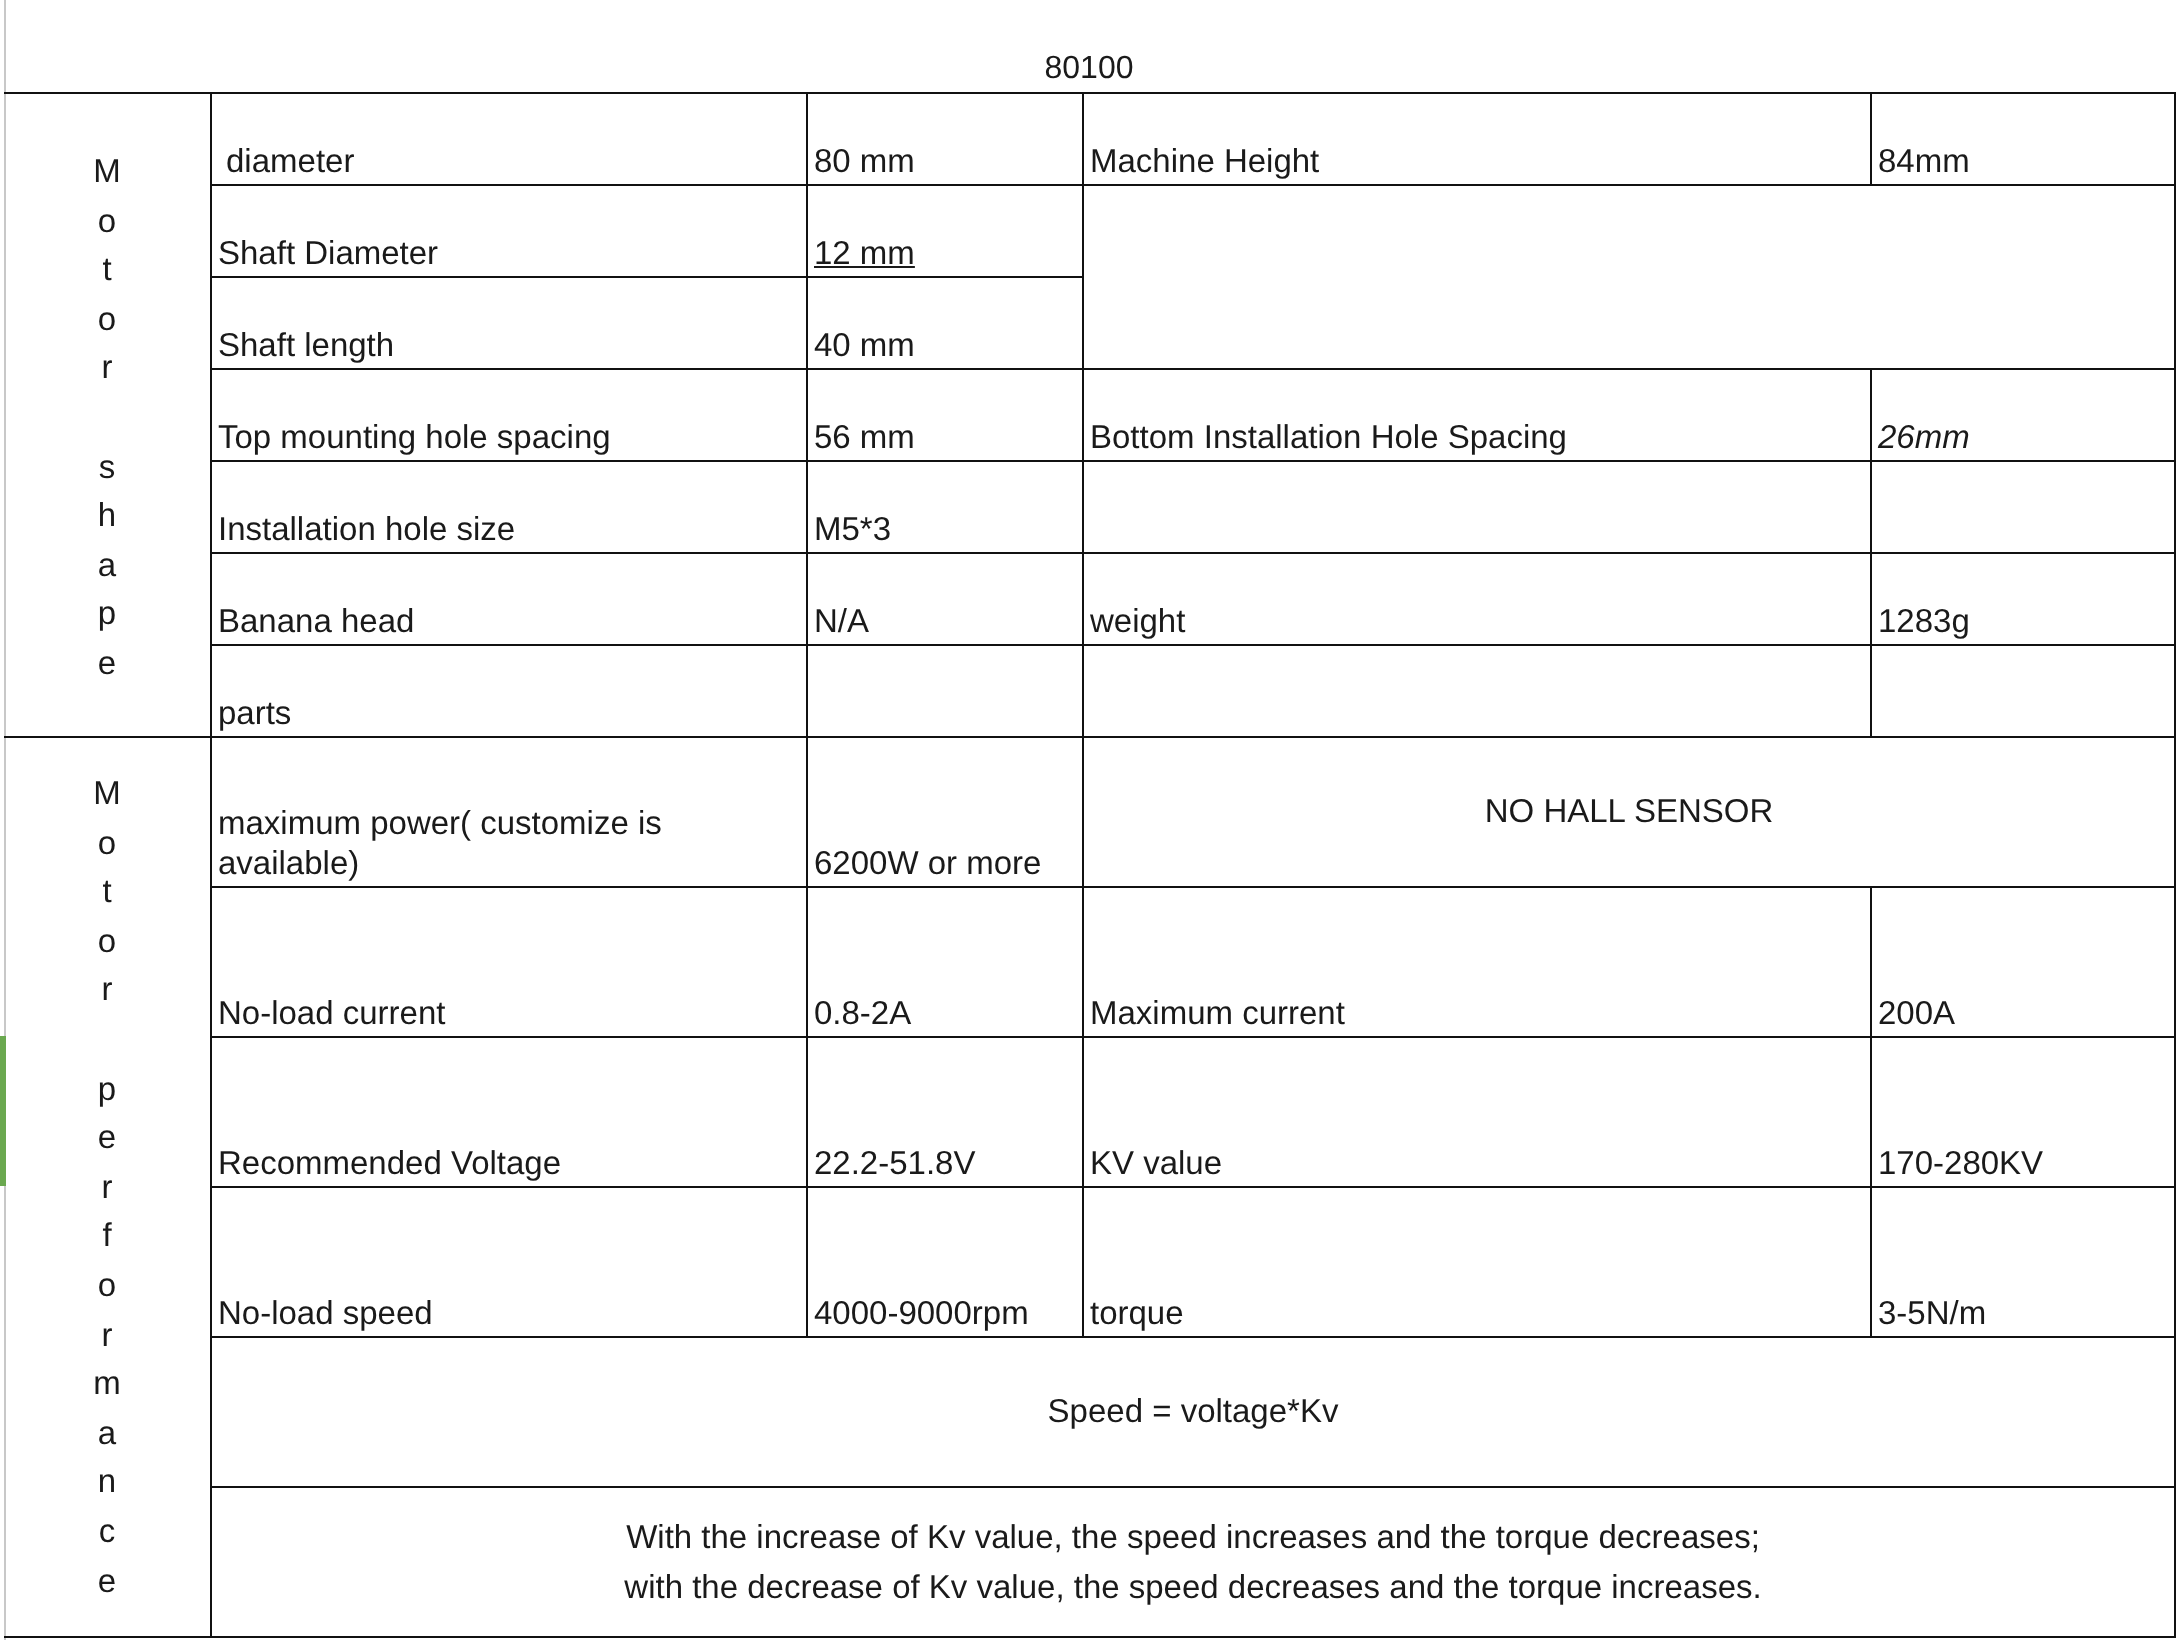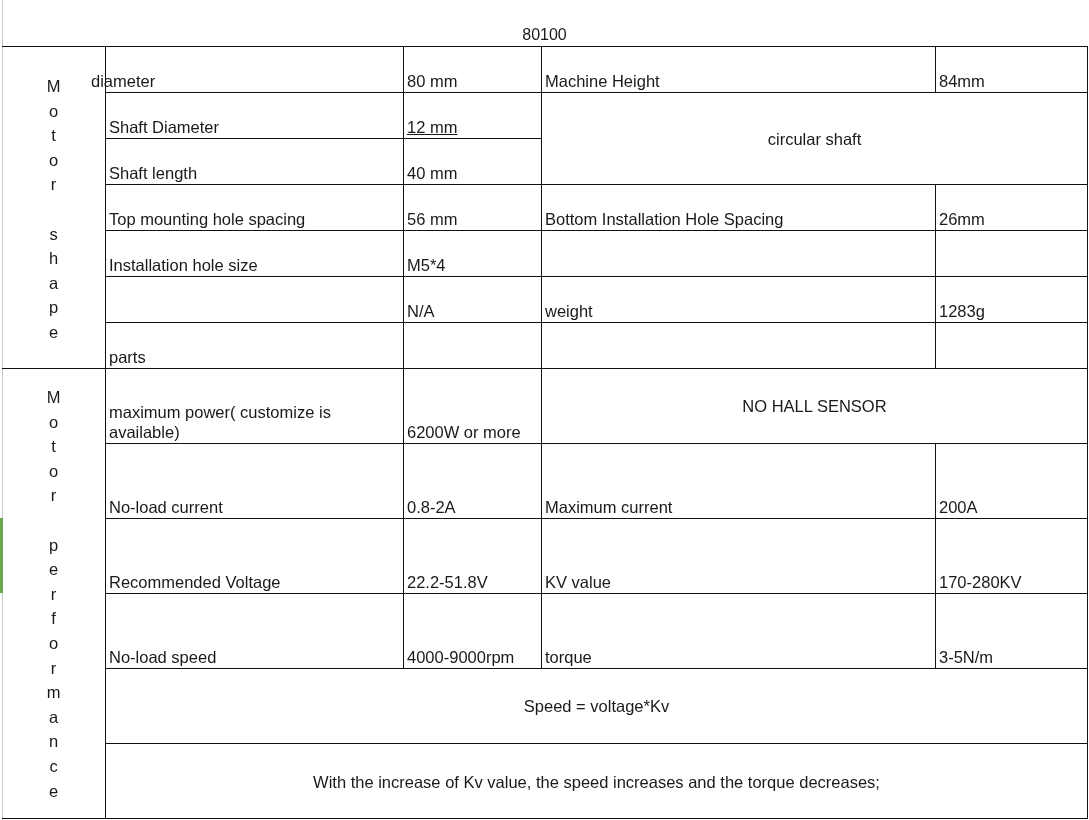--- a/index.html
+++ b/index.html
@@ -75,42 +75,42 @@
     <span>f</span>
     <span>o</span>
     <span>r</span>
     <span>m</span>
     <span>a</span>
     <span>n</span>
     <span>c</span>
     <span>e</span>
   </div>
 
-  <div class="cell bl" style="left:88px;top:47px;width:297px;height:45px;"> diameter</div>
+  <div class="cell bl" style="left:110px;top:47px;width:297px;height:45px;"> diameter</div>
   <div class="cell bl" style="left:404px;top:47px;width:137px;height:45px;">80 mm</div>
   <div class="cell bl" style="left:542px;top:47px;width:393px;height:45px;">Machine Height</div>
   <div class="cell bl" style="left:936px;top:47px;width:151px;height:45px;">84mm</div>
 
   <div class="cell bl" style="left:106px;top:93px;width:297px;height:45px;">Shaft Diameter</div>
   <div class="cell bl" style="left:404px;top:93px;width:137px;height:45px;text-decoration:underline;">12 mm</div>
-  <div class="cell ctr" style="left:542px;top:93px;width:545px;height:91px;">circular shaft</div>
 
   <div class="cell bl" style="left:106px;top:139px;width:297px;height:45px;">Shaft length</div>
   <div class="cell bl" style="left:404px;top:139px;width:137px;height:45px;text-align:center;">40 mm</div>
 
   <div class="cell bl" style="left:106px;top:185px;width:297px;height:45px;">Top mounting hole spacing</div>
   <div class="cell bl" style="left:404px;top:185px;width:137px;height:45px;">56 mm</div>
   <div class="cell bl" style="left:542px;top:185px;width:393px;height:45px;">Bottom Installation Hole Spacing</div>
-  <div class="cell bl" style="left:936px;top:185px;width:151px;height:45px;">26mm</div>
+  <div class="cell bl" style="left:936px;top:185px;width:151px;height:45px;font-style:italic;">26mm</div>
 
   <div class="cell bl" style="left:106px;top:231px;width:297px;height:45px;">Installation hole size</div>
-  <div class="cell bl" style="left:404px;top:231px;width:137px;height:45px;">M5*4</div>
+  <div class="cell bl" style="left:404px;top:231px;width:137px;height:45px;">M5*3</div>
   <div class="cell bl" style="left:542px;top:231px;width:393px;height:45px;"></div>
   <div class="cell bl" style="left:936px;top:231px;width:151px;height:45px;"></div>
 
+  <div class="cell bl" style="left:106px;top:277px;width:297px;height:45px;">Banana head</div>
   <div class="cell bl" style="left:404px;top:277px;width:137px;height:45px;text-align:right;">N/A</div>
   <div class="cell bl" style="left:542px;top:277px;width:393px;height:45px;">weight</div>
   <div class="cell bl" style="left:936px;top:277px;width:151px;height:45px;">1283g</div>
 
   <div class="cell bl" style="left:106px;top:323px;width:297px;height:45px;">parts</div>
   <div class="cell bl" style="left:404px;top:323px;width:137px;height:45px;"></div>
   <div class="cell bl" style="left:542px;top:323px;width:393px;height:45px;"></div>
   <div class="cell bl" style="left:936px;top:323px;width:151px;height:45px;"></div>
 
   <div class="cell bl wrap" style="left:106px;top:369px;width:270px;height:74px;">maximum power( customize is available)</div>
@@ -129,14 +129,15 @@
 
   <div class="cell bl" style="left:106px;top:594px;width:297px;height:74px;">No-load speed</div>
   <div class="cell bl" style="left:404px;top:594px;width:137px;height:74px;">4000-9000rpm</div>
   <div class="cell bl" style="left:542px;top:594px;width:393px;height:74px;">torque</div>
   <div class="cell bl" style="left:936px;top:594px;width:151px;height:74px;">3-5N/m</div>
 
   <div class="cell ctr" style="left:106px;top:669px;width:981px;height:74px;text-align:right;">Speed = voltage*Kv</div>
 
   <div class="cell ctr" style="left:106px;top:744px;width:981px;height:74px;flex-direction:column;line-height:25px;padding-top:2px;box-sizing:border-box;">
     <span>With the increase of Kv value, the speed increases and the torque decreases;</span>
+    <span>with the decrease of Kv value, the speed decreases and the torque increases.</span>
   </div>
 </div>
 
 </body></html>

